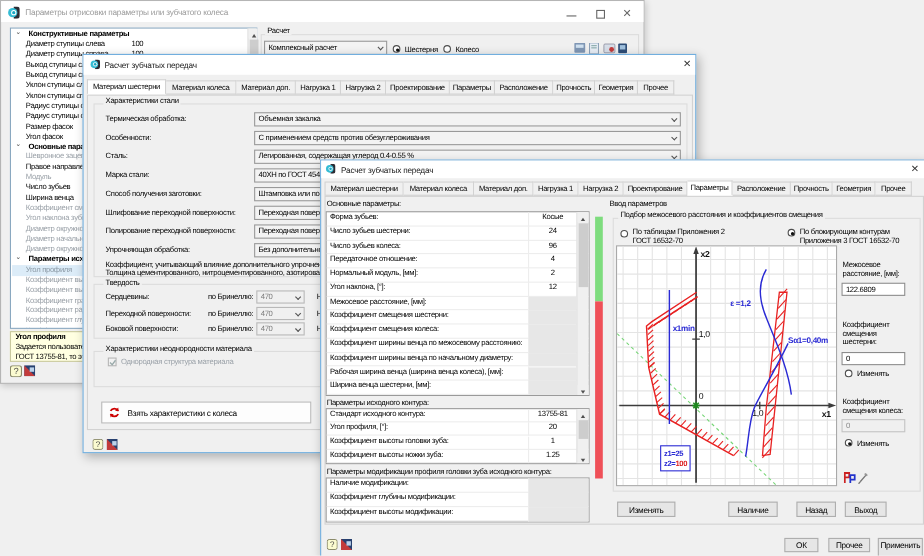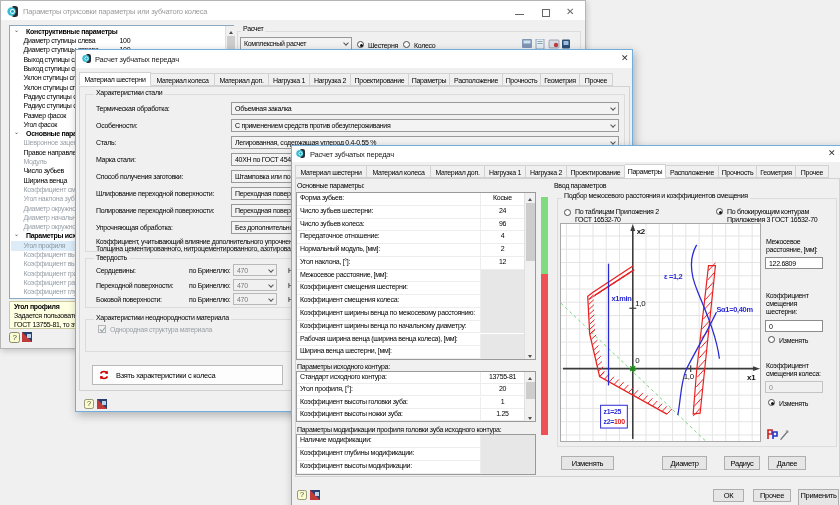--- a/index.html
+++ b/index.html
@@ -534,23 +534,23 @@
 <div class="fld flddis" style="left:473px;top:235px;width:58px;height:12px">0</div>
 <div class="rad on" style="left:476px;top:253px"></div>
     <div class="lbl" style="left:487px;top:254px">Изменять</div>
 <svg class="a" style="left:475px;top:283px" width="24" height="11" viewBox="0 0 24 11">
       <path d="M1 10 L1 1 L5 1 L5 5 L1 5" fill="none" stroke="#c22" stroke-width="1.6"></path>
       <path d="M6 10 L6 3 L10 3 L10 7 L6 7" fill="none" stroke="#23c" stroke-width="1.6"></path>
       <path d="M15 9 L21 2 M15 9 l-1.5 1.8" stroke="#777" stroke-width="1.2"></path>
       <path d="M20 1 l2 2 -1.5 1 -2 -2 Z" fill="#999"></path>
     </svg>
 <div class="btn" style="left:269px;top:310px;width:53px;height:14px;line-height:13px">Изменять</div>
-<div class="btn" style="left:370px;top:310px;width:45px;height:14px;line-height:13px">Диаметр</div>
-<div class="btn" style="left:432px;top:310px;width:36px;height:14px;line-height:13px">Радиус</div>
-<div class="btn" style="left:476px;top:310px;width:38px;height:14px;line-height:13px">Далее</div>
+<div class="btn" style="left:370px;top:310px;width:45px;height:14px;line-height:13px">Наличие</div>
+<div class="btn" style="left:432px;top:310px;width:36px;height:14px;line-height:13px">Назад</div>
+<div class="btn" style="left:476px;top:310px;width:38px;height:14px;line-height:13px">Выход</div>
 <div class="btn" style="left:421px;top:343px;width:31px;height:13px;line-height:12px">ОК</div>
 <div class="btn" style="left:461px;top:343px;width:38px;height:13px;line-height:12px">Прочее</div>
 <div class="btn" style="left:506px;top:343px;width:41px;height:27px;line-height:12px">Применить</div>
 <svg class="a" style="left:5px;top:344px" width="10" height="10" viewBox="0 0 11 11">
       <rect x="0.5" y="0.5" width="10" height="10" rx="2" fill="#fbfbd0" stroke="#8a8a6a"></rect>
       <text x="5.5" y="8" font-size="8" text-anchor="middle" fill="#444">?</text>
     </svg>
 <svg class="a" style="left:18px;top:344px" width="10" height="10" viewBox="0 0 10 10">
       <rect width="10" height="10" fill="#27406f"></rect>
       <path d="M0 0 L0 10 L10 10 Z" fill="#c23b3b"></path>

